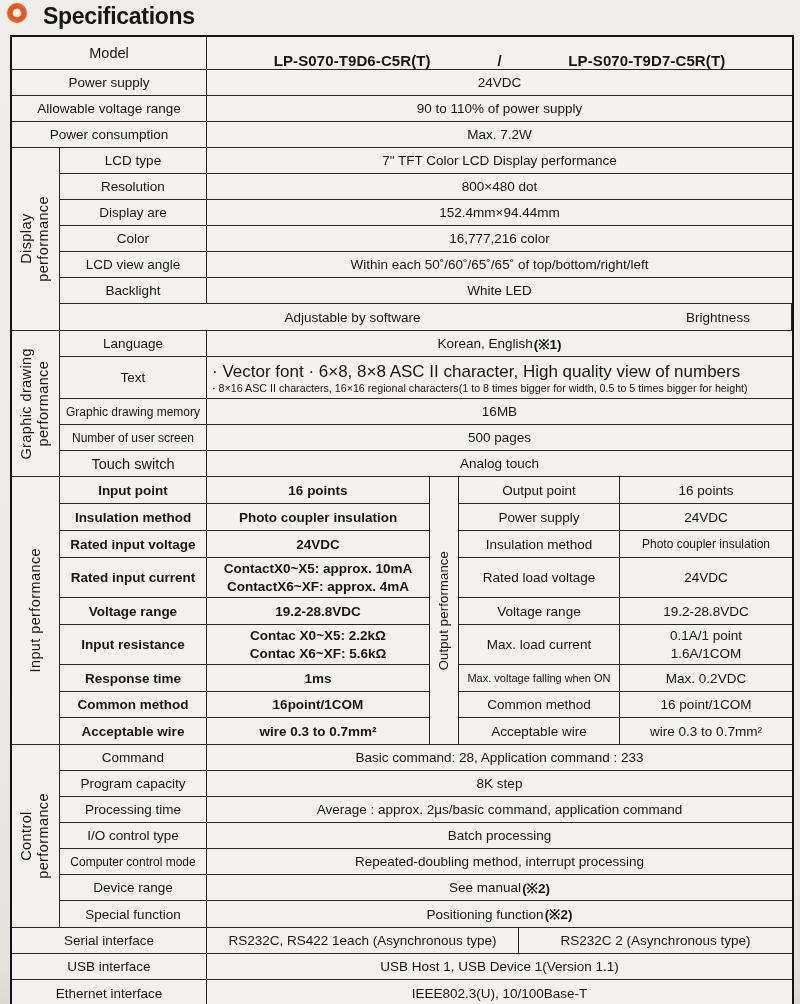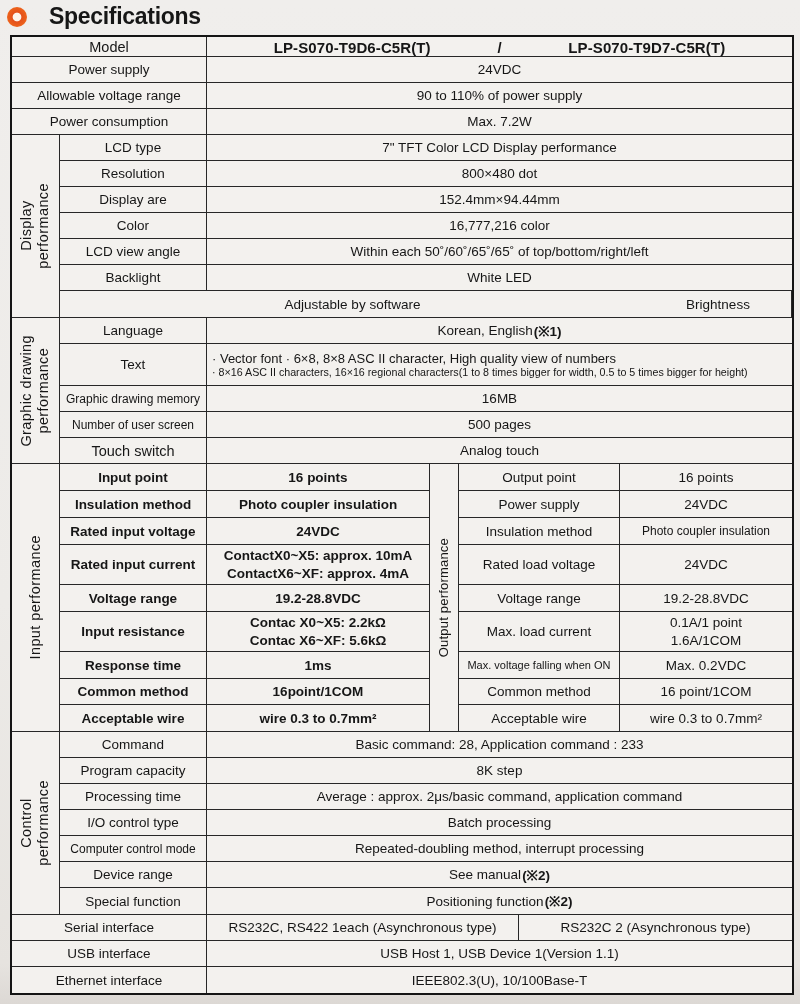--- a/index.html
+++ b/index.html
@@ -1,39 +1,39 @@
 <!DOCTYPE html>
 <html><head>
 <meta charset="utf-8">
 <style>
   html,body { margin:0; padding:0; background:#d8d4d0; }
   .page {
     position:relative; width:800px; height:1004px; overflow:hidden;
     background:linear-gradient(180deg,#f0eeec 0%,#edebe8 60%,#e6e3df 96%,#dcd8d4 100%);
     font-family:"Liberation Sans", sans-serif; color:#161616;
   }
-  .hdr { position:absolute; top:3px; left:7px; display:flex; align-items:center; gap:22px; }
+  .hdr { position:absolute; top:3px; left:7px; display:flex; gap:16px; }
   .bullet {
     width:20px; height:20px; border-radius:50%;
     background:radial-gradient(circle at 50% 50%, #fdf4ec 0 27%, #e4511b 34%, #ee641c 72%, #f58f2e 100%);
   }
   .title { font-size:23px; font-weight:bold; letter-spacing:-0.3px; margin:0; }
 
   .t { position:absolute; left:10px; top:35px; width:780px; border:2px solid #141414; background:#f3f1ee; }
   .r { display:flex; box-sizing:border-box; border-bottom:1.4px solid #272727; }
   .r.nb { border-bottom:none; }
   .c {
     box-sizing:border-box; display:flex; align-items:center; justify-content:center;
     text-align:center; border-right:1.4px solid #272727; font-size:13.5px; overflow:hidden;
   }
   .c.val { border-right:none; flex:1; }
   .c.midb { border-right:1.4px solid #272727; }
   .w195{width:195px} .w147{width:147px} .w48{width:48px} .w30{width:30px}
   .w161{width:161px} .w312{width:312px}
-  .h28{height:20px} .h27{height:27px} .h26{height:26px} .h25{height:25px}
+  .h28{height:33px} .h27{height:27px} .h26{height:26px} .h25{height:25px}
   .h40{height:40px} .h42{height:42px}
   .sm{font-size:12px} .xs{font-size:11px}
   .lbl15{font-size:14.5px}
 
   .grp { display:flex; box-sizing:border-box; border-bottom:1.4px solid #272727; }
   .grp .rows { display:flex; flex-direction:column; }
   .grp .rows .r:last-child { border-bottom:none; }
   .rows.flex1 { flex:1; }
   .rows.wleft { width:369px;font-weight:bold; }
   .vcell { box-sizing:border-box; display:flex; align-items:center; justify-content:center; border-right:1.4px solid #272727; }
@@ -43,21 +43,21 @@
     white-space:pre-line; text-align:center; font-size:14.5px; line-height:1.2; letter-spacing:0.4px;
   }
   .vtext.sm2 { font-size:13px; letter-spacing:0.2px; }
 
   .modelwrap { display:flex; flex:1; align-items:flex-end; }
   .mv { flex:1; text-align:center; font-weight:bold; font-size:15px; letter-spacing:0.1px; }
   .msep { font-weight:bold; font-size:15px; }
 
   .val.two { flex-direction:column; line-height:1.32; }
   .val.textrow { flex-direction:column; align-items:flex-start; justify-content:center; padding-left:5px; text-align:left; }
-  .tl1 { font-size:13px; }
+  .tl1 { font-size:17px; }
   .tl2 { font-size:11.5px; transform:scaleX(0.93); transform-origin:0 50%; white-space:nowrap; }
   .ref { font-weight:bold; margin-left:1px; }
 </style>
 </head>
 <body>
 
 <div class="page">
 
   <div class="hdr">
     <span class="bullet"></span>

